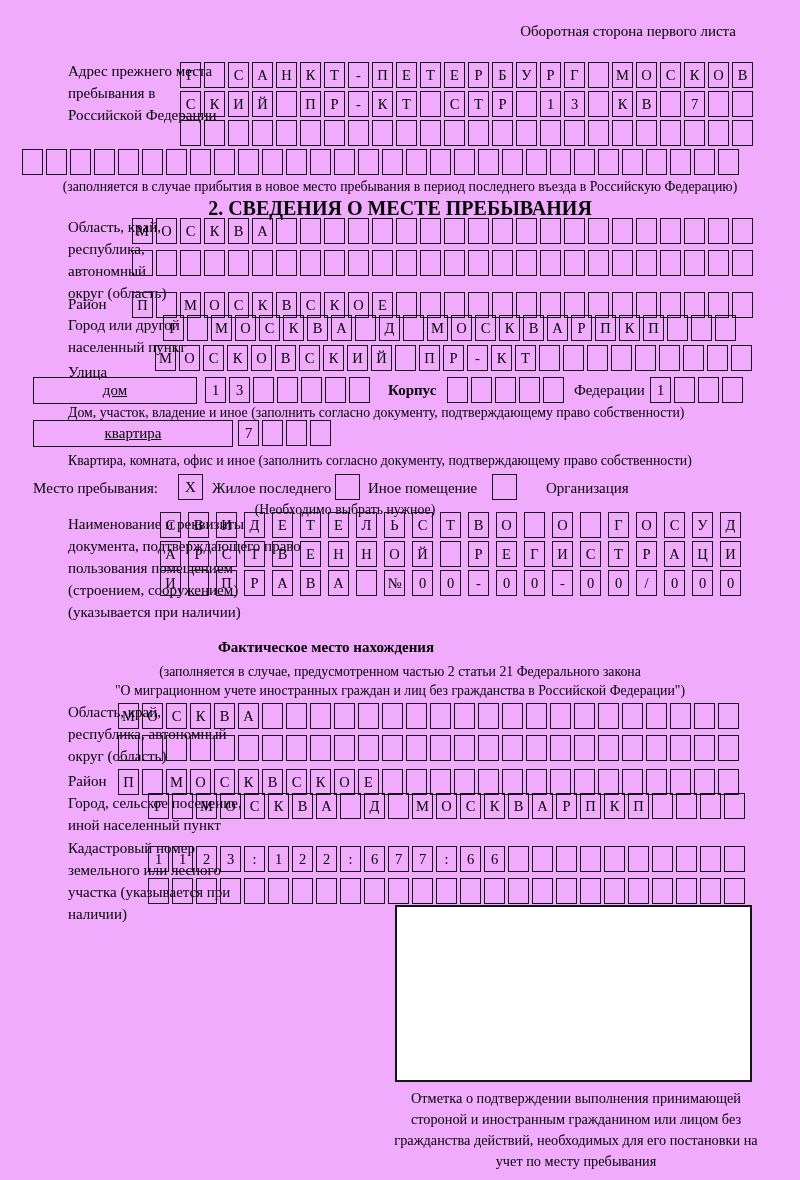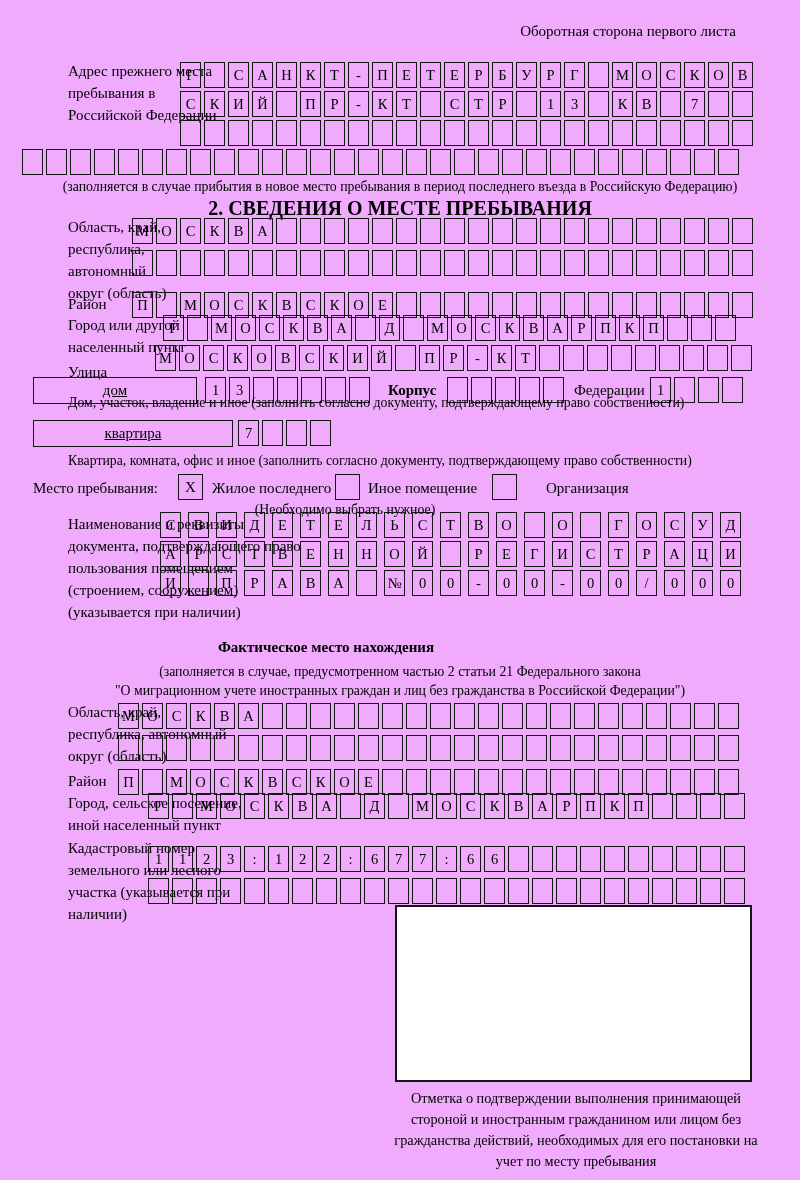--- a/index.html
+++ b/index.html
@@ -306,21 +306,21 @@
       <span class="cell"></span>
       <span class="cell"></span>
     </div>
   <div class="lbl" style="left:574px;top:379px;">Федерации</div>
   <div class="cellrow" style="left:650px;top:377px;">
       <span class="cell">1</span>
       <span class="cell"></span>
       <span class="cell"></span>
       <span class="cell"></span>
     </div>
-  <div class="lbl small" style="left:68px;top:394px;width:700px;">Дом, участок, владение и иное (заполнить согласно документу, подтверждающему право собственности)</div>
+  <div class="lbl small" style="left:68px;top:404px;width:700px;">Дом, участок, владение и иное (заполнить согласно документу, подтверждающему право собственности)</div>
 
   <div class="bigbox" style="left:33px;top:420px;width:200px;">квартира</div>
   <div class="cellrow" style="left:238px;top:420px;">
       <span class="cell">7</span>
       <span class="cell"></span>
       <span class="cell"></span>
       <span class="cell"></span>
     </div>
   <div class="lbl small" style="left:68px;top:452px;width:700px;">Квартира, комната, офис и иное (заполнить согласно документу, подтверждающему право собственности)</div>
 

